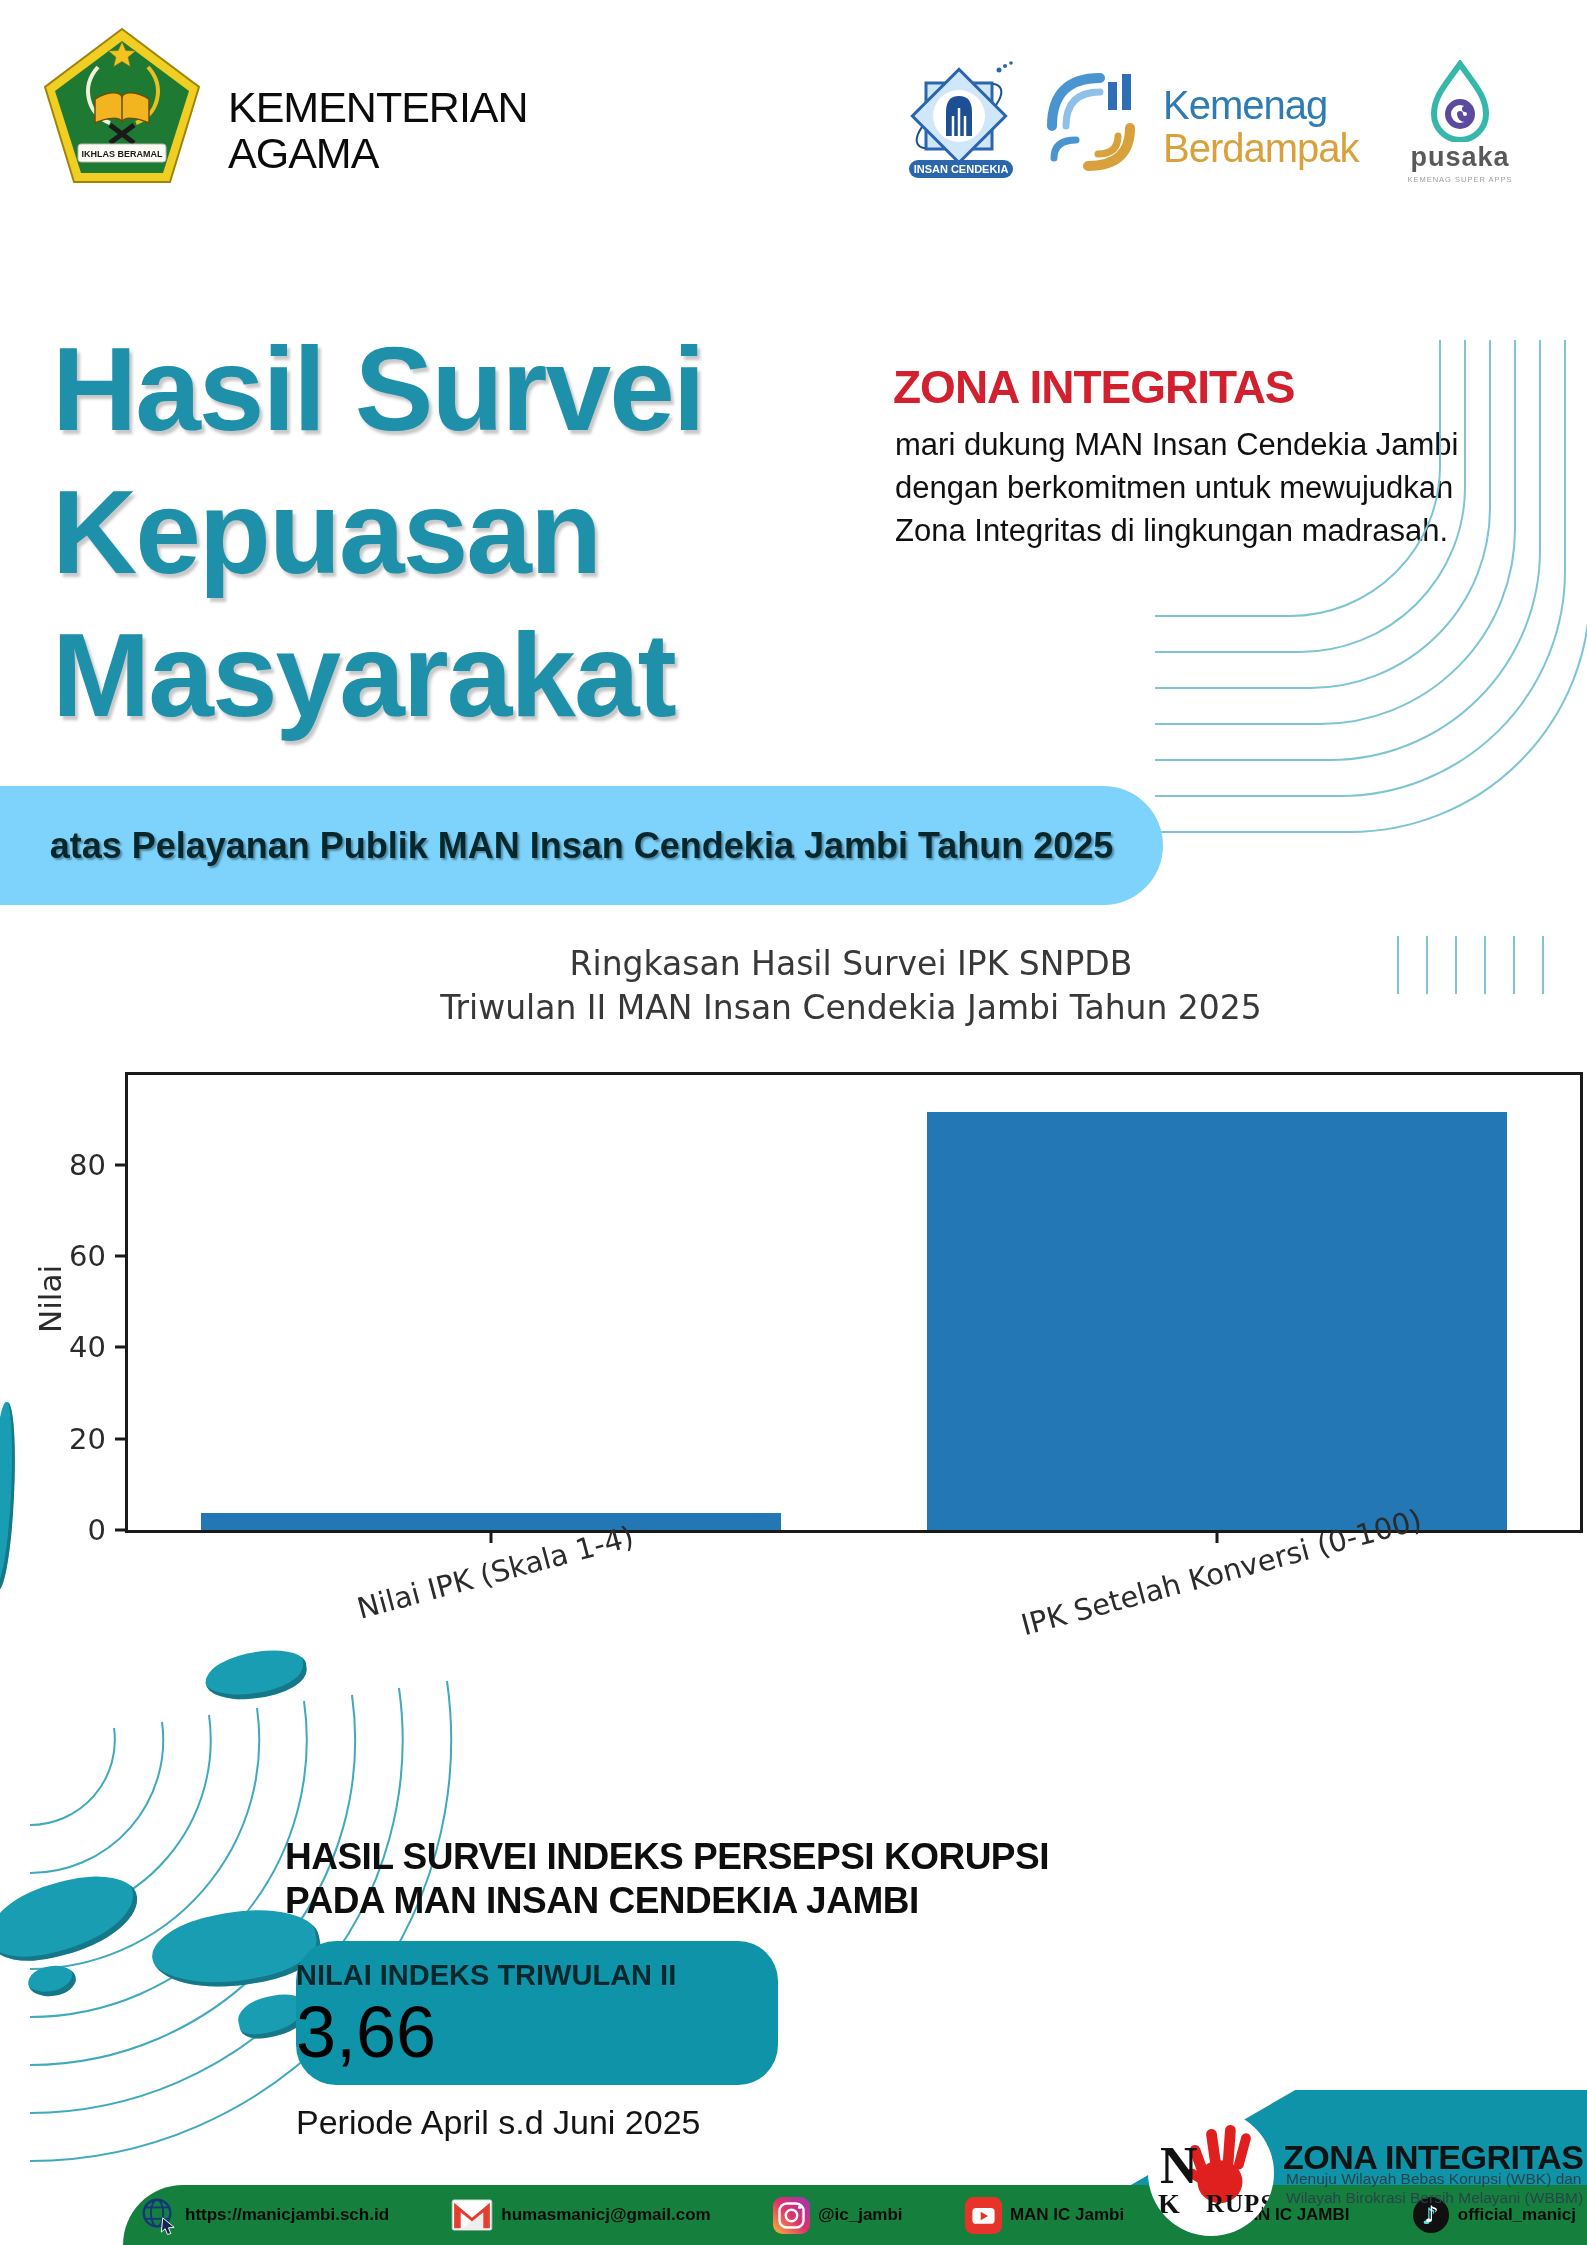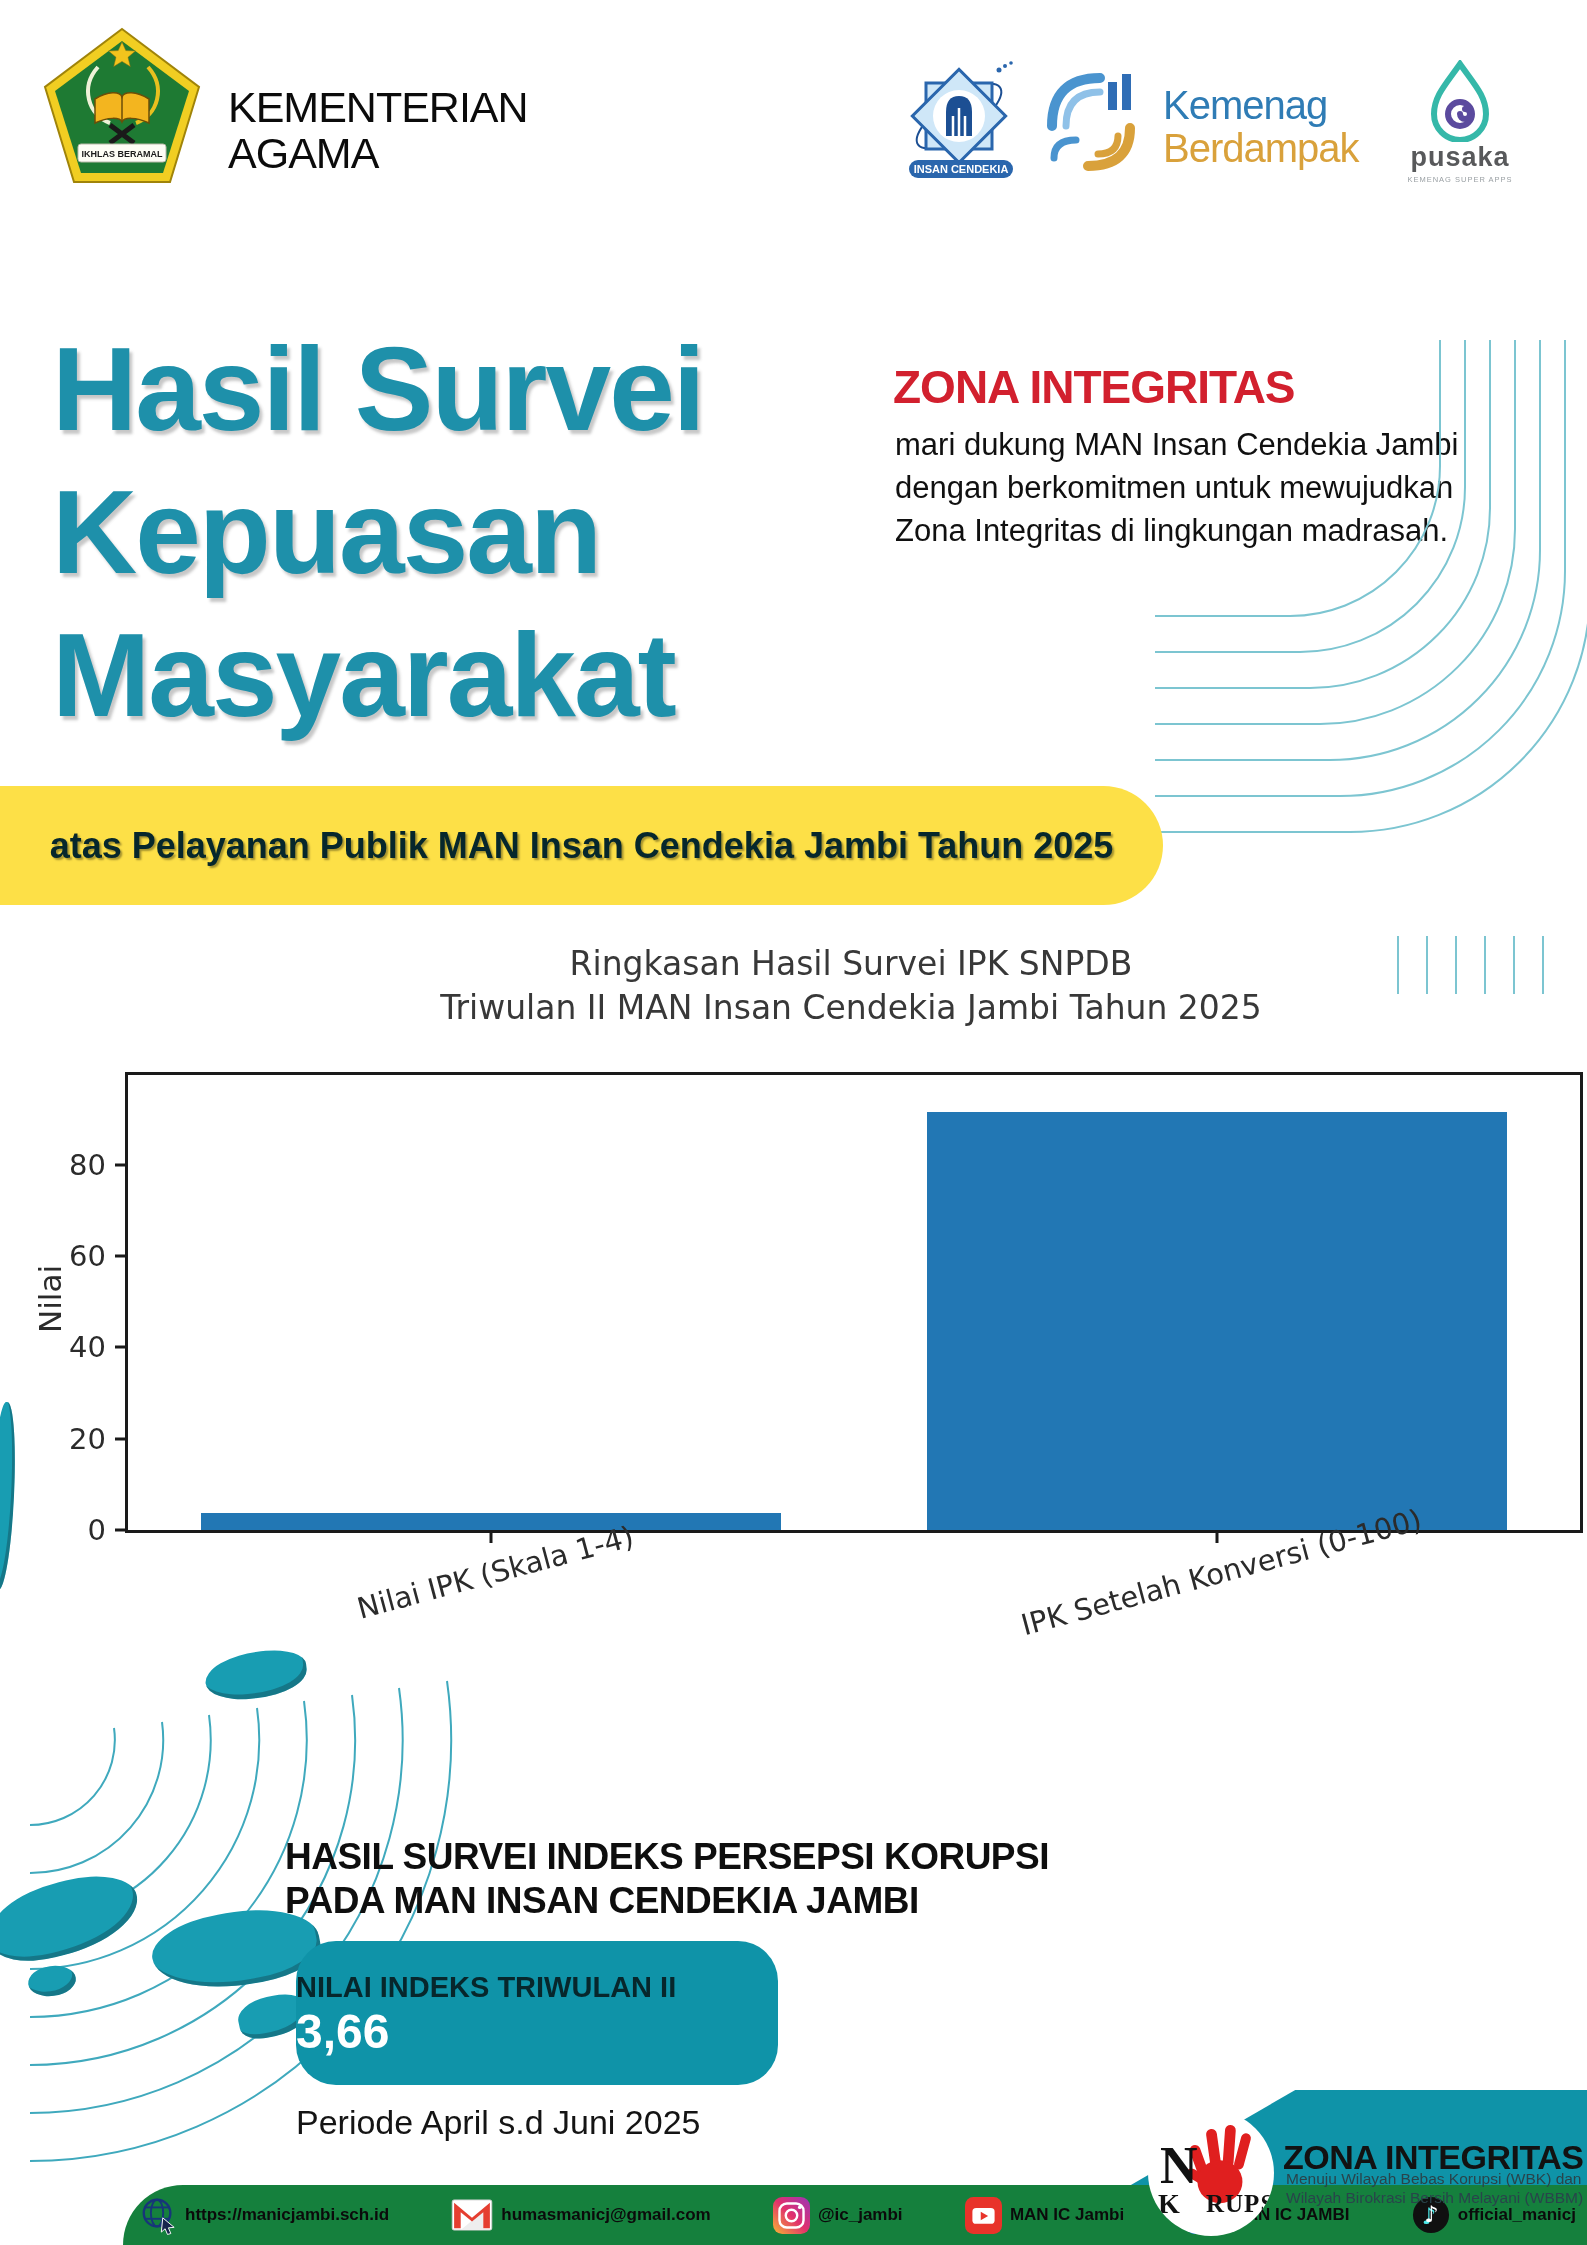--- a/index.html
+++ b/index.html
@@ -18,21 +18,21 @@
   .pusaka-sub{font-size:7.5px;color:#9aa0a4;letter-spacing:1px;margin-top:2px;}
 
   
   .hero-title{left:52px;top:318px;font-size:118px;font-weight:bold;color:#1e90aa;
     line-height:1.21;letter-spacing:-2px;white-space:pre-line;
     text-shadow:3px 4px 3px rgba(70,70,70,.30);}
   .zona-heading{left:893px;top:360px;font-size:46px;font-weight:bold;color:#d2202e;
     letter-spacing:-1px;}
   .zona-text{left:895px;top:424px;font-size:31px;color:#101010;line-height:1.38;
     white-space:pre-line;}
-  .banner{left:0;top:786px;width:1163px;height:119px;background:#fde047;
+  .banner{left:0;top:786px;width:1163px;height:119px;background:#7dd3fc;
     border-radius:0 60px 60px 0;display:flex;align-items:center;justify-content:center;
     z-index:2;}
   .banner span{font-size:36px;font-weight:bold;color:#06272c;
     text-shadow:2px 2px 2px rgba(0,0,0,.35);}
 
   
   .chart-title{left:125px;top:942px;width:1452px;text-align:center;z-index:2;
     font-family:"DejaVu Sans",sans-serif;font-size:33px;color:#383838;line-height:1.33;
     white-space:pre-line;}
   .chart-plot{left:125px;top:1072px;width:1452px;height:455px;border:3px solid #1a1a1a;
@@ -61,21 +61,21 @@
   .isl5{left:238px;top:1996px;width:72px;height:40px;border-radius:50% 50% 60% 40%;transform:rotate(-12deg);}
   .isl6{left:28px;top:1966px;width:48px;height:30px;border-radius:50%;transform:rotate(-8deg);}
 
   
   .ipk-heading{left:285px;top:1835px;font-size:37px;font-weight:bold;color:#0e0e0e;
     line-height:1.2;letter-spacing:-0.5px;white-space:pre-line;z-index:3;}
   .ipk-box{left:296px;top:1941px;width:482px;height:144px;background:#0f93a8;
     border-radius:40px;z-index:3;display:flex;flex-direction:column;
     justify-content:center;gap:4px;}
   .ipk-box-label{font-size:29px;font-weight:bold;color:#07272c;}
-  .ipk-box-value{font-size:48px;font-weight:bold;color:#ffffff;line-height:1;}
+  .ipk-box-value{font-size:72px;font-weight:normal;color:#000000;line-height:1;}
   .ipk-period{left:296px;top:2103px;font-size:34px;color:#141414;z-index:3;}
 
   
   .footer-bar{left:123px;top:2185px;width:1464px;height:60px;background:#15803d;
     border-radius:60px 0 0 0;z-index:3;display:flex;align-items:center;padding-left:16px;
     box-sizing:border-box;justify-content:space-between;}
   .flink{display:flex;align-items:center;gap:8px;margin-right:11px;}
   .ficon{display:flex;align-items:center;justify-content:center;}
   .flabel{font-size:17px;font-weight:bold;color:#0b0b0b;white-space:nowrap;}
   .br-polygon{left:1027px;top:2090px;width:560px;height:155px;background:#0f93a8;z-index:2;

